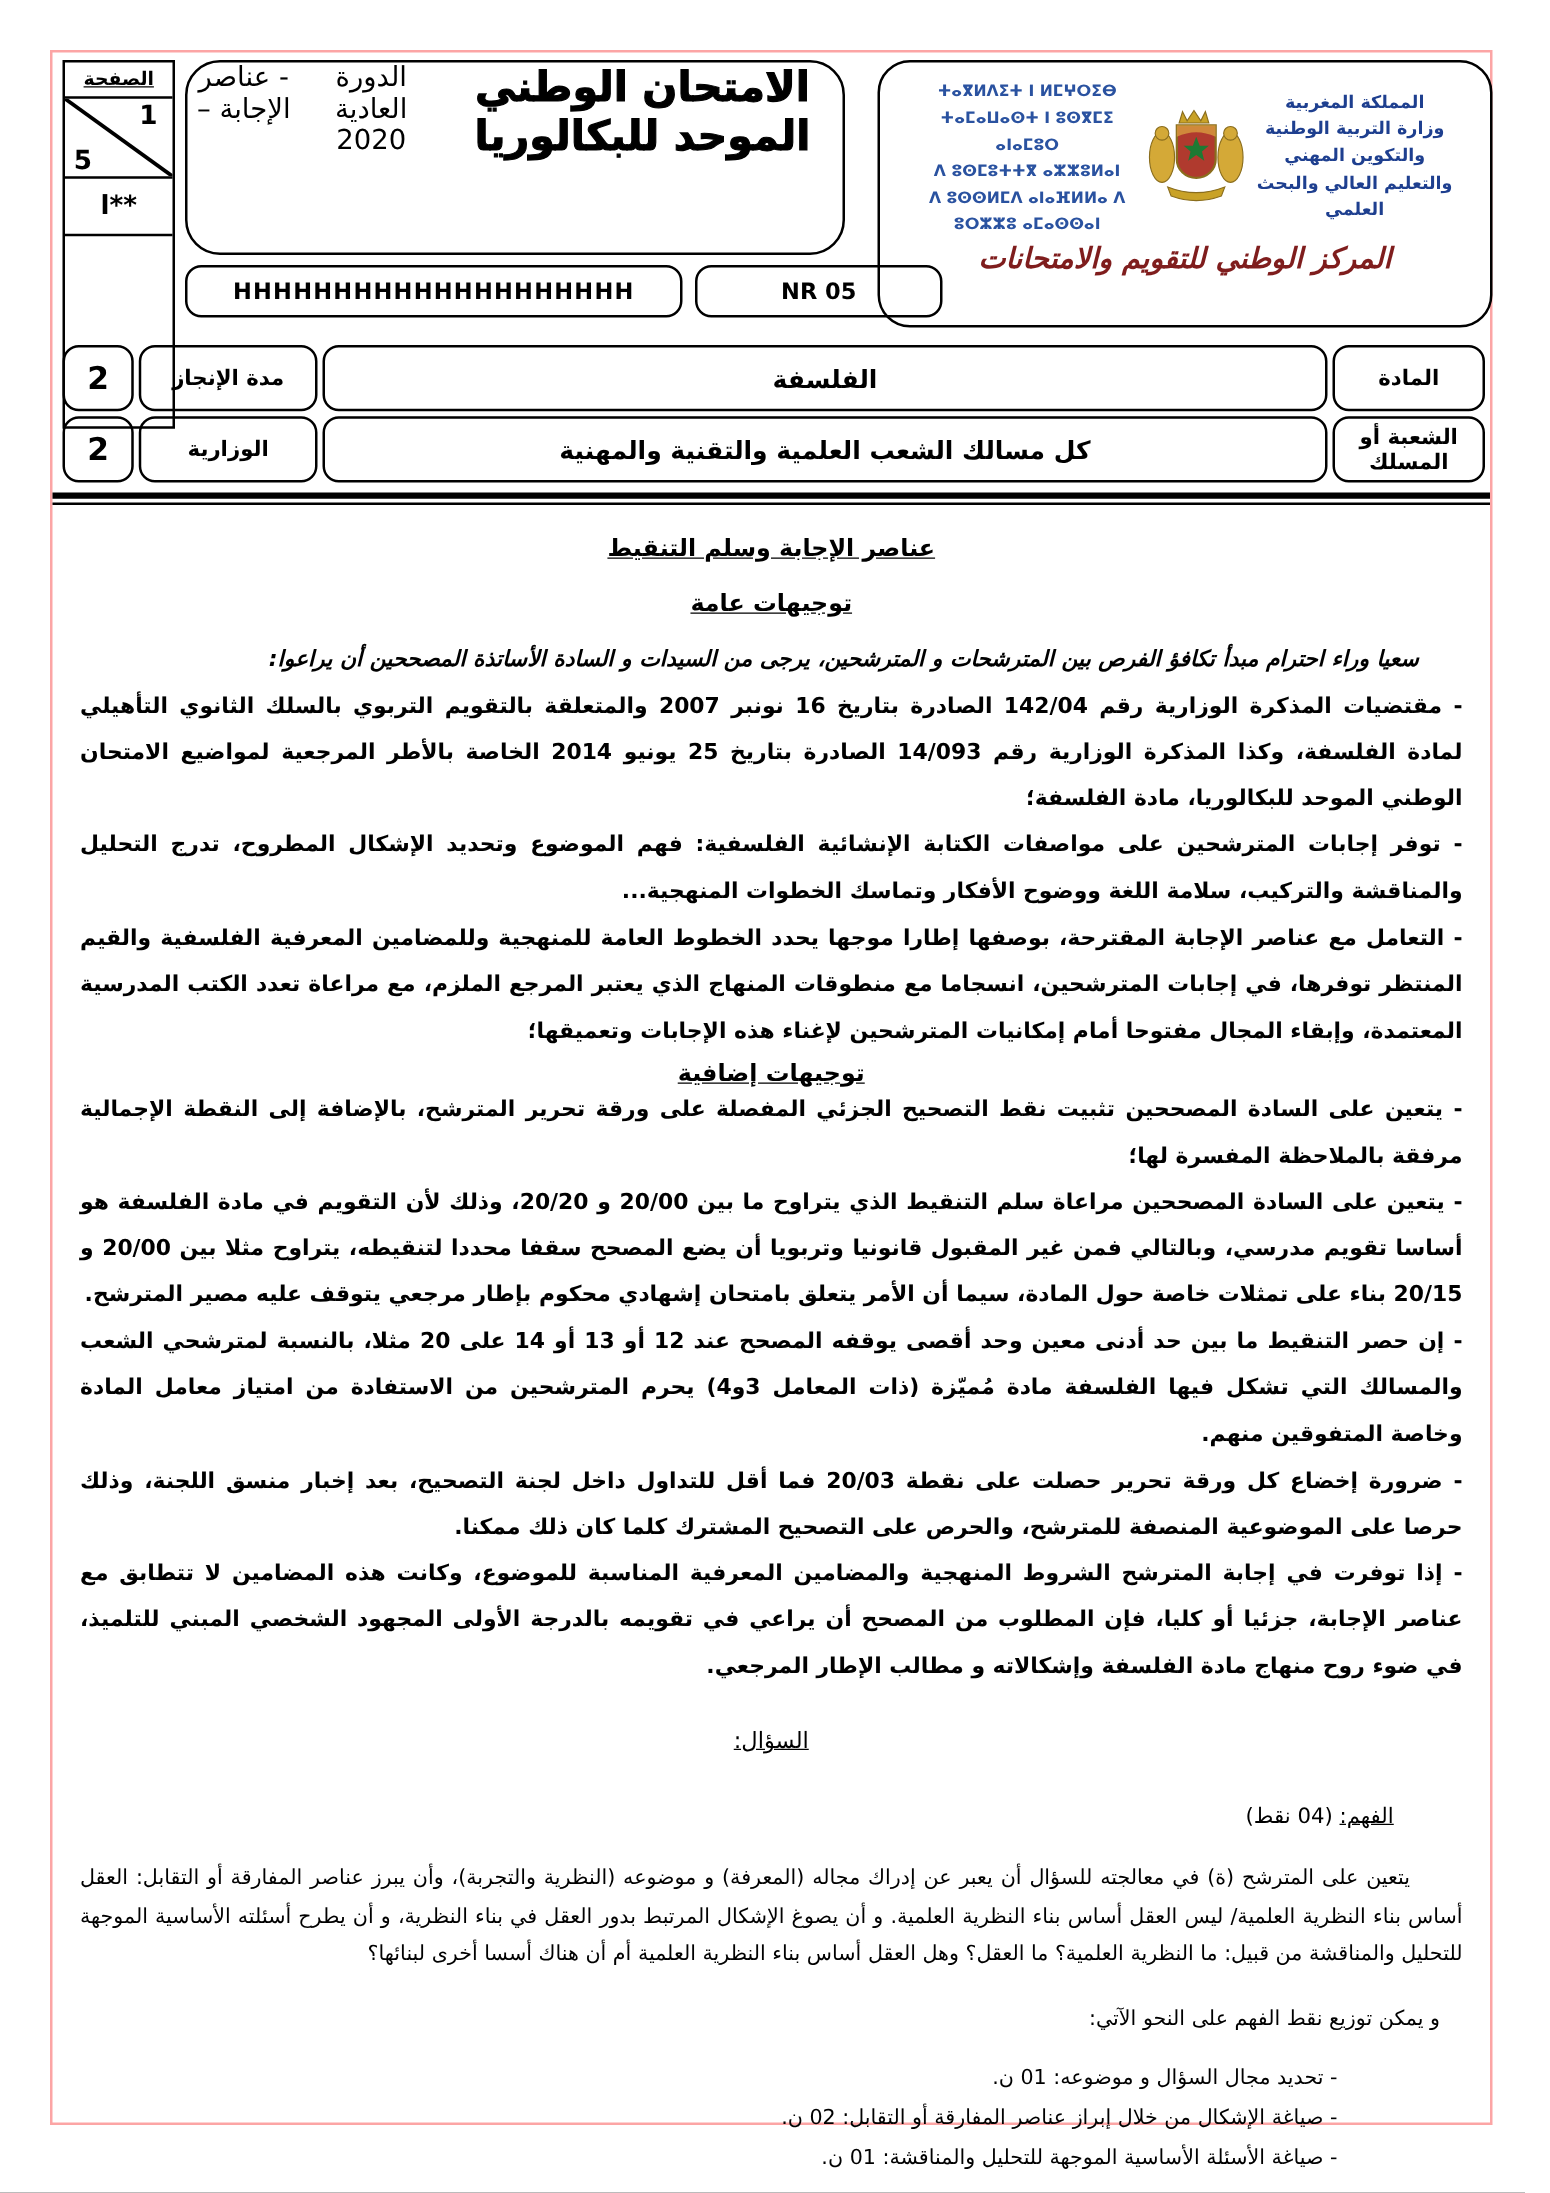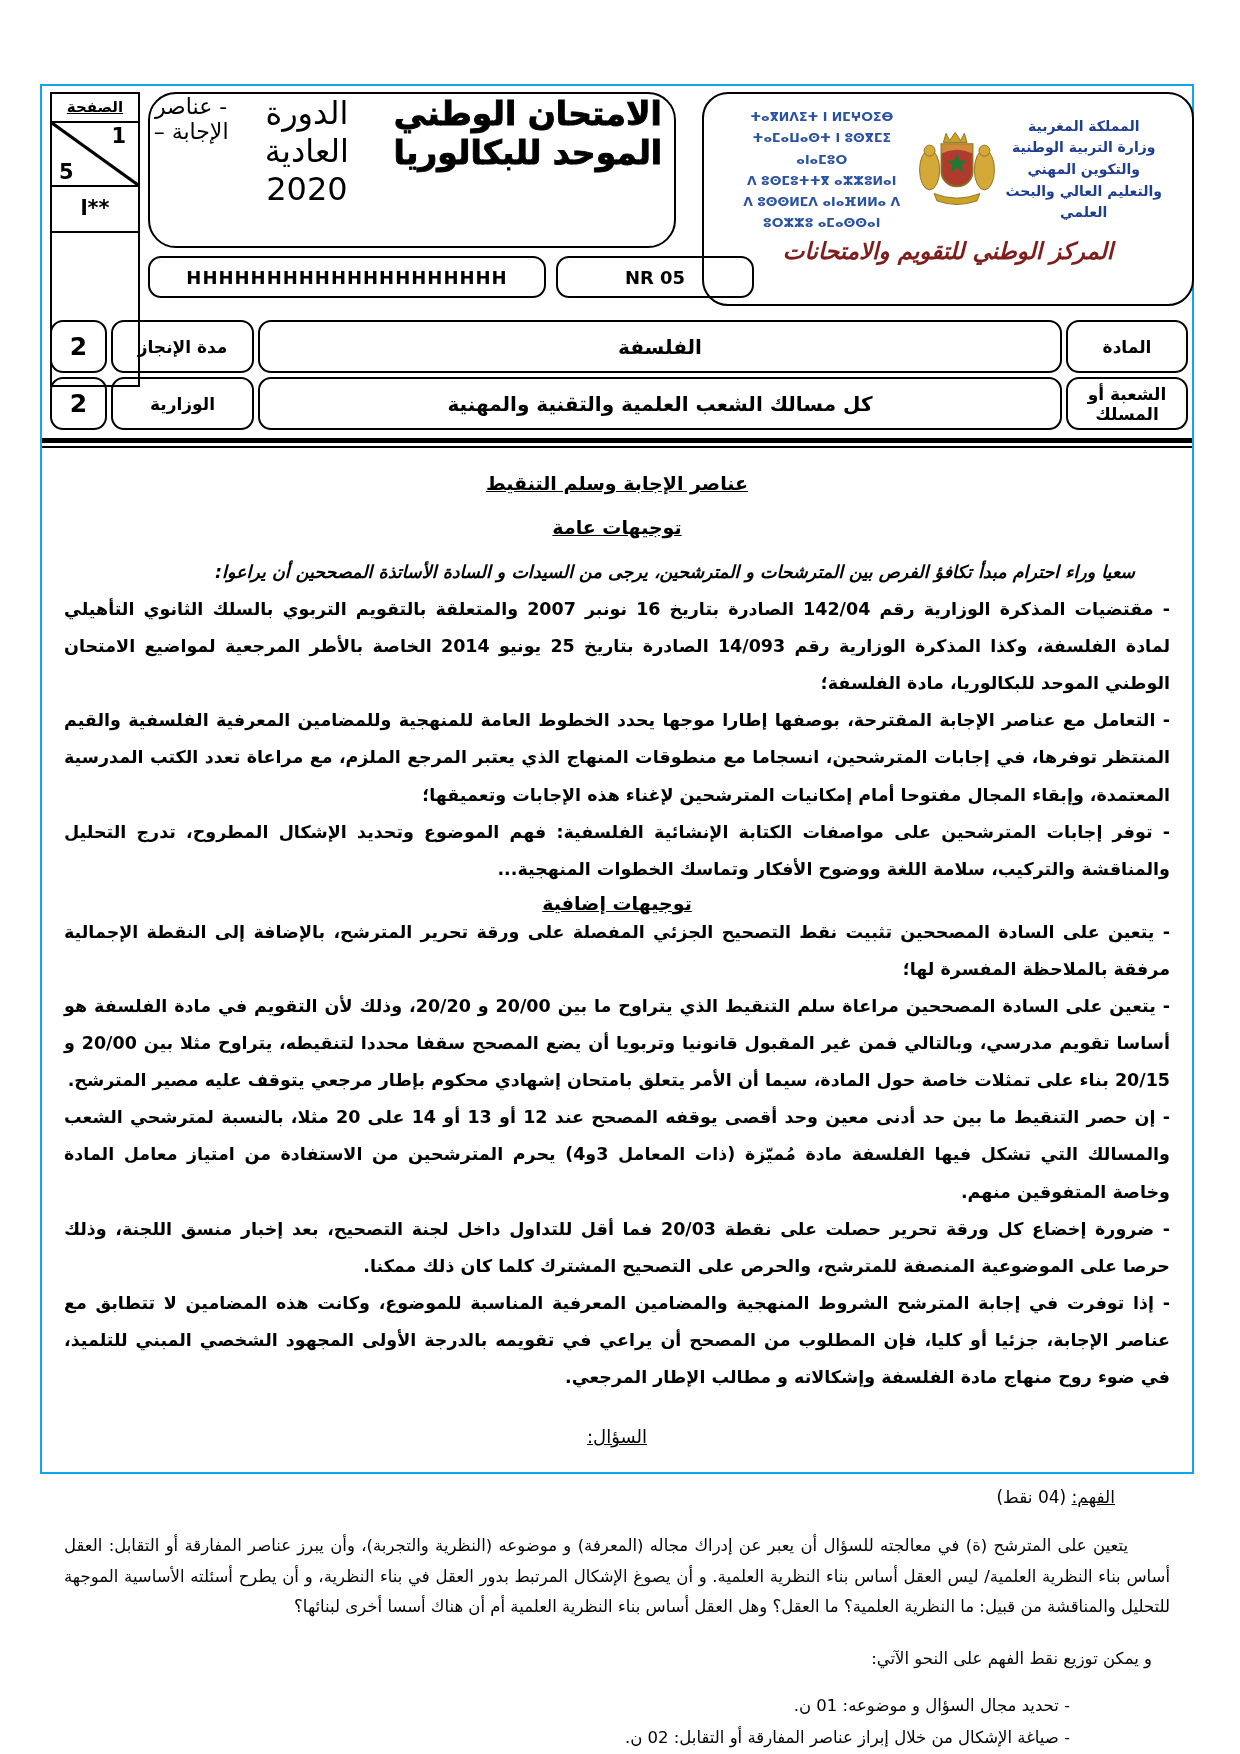--- a/index.html
+++ b/index.html
@@ -1,34 +1,34 @@
 <!DOCTYPE html>
 <html><head>
 <meta charset="utf-8">
 <style>
   html,body{margin:0;padding:0;background:#888;}
   .page{position:relative;width:1240px;height:1754px;background:#fff;margin:0 auto;
         font-family:"DejaVu Sans","Liberation Sans",sans-serif;color:#000;overflow:hidden;}
-  .frame{position:absolute;left:40px;top:40px;width:1154px;height:1390px;border:2px solid #0ea5e9;box-sizing:border-box;margin-top:44px;}
+  .frame{position:absolute;left:40px;top:40px;width:1154px;height:1660px;border:2px solid #fca5a5;box-sizing:border-box;}
 
   
   .pagebox{position:absolute;left:8px;top:6px;width:90px;border:2px solid #000;box-sizing:border-box;background:#fff;}
   .pagebox .lbl{height:27px;border-bottom:2px solid #000;text-align:center;font-weight:bold;font-size:15px;line-height:26px;text-decoration:underline;}
   .pagebox .diag{position:relative;height:62px;border-bottom:2px solid #000;}
   .diag svg{position:absolute;left:0;top:0;width:100%;height:100%;}
   .diag .n1{position:absolute;top:1px;right:12px;font-weight:bold;font-size:21px;}
   .diag .n5{position:absolute;bottom:1px;left:7px;font-weight:bold;font-size:21px;}
   .pagebox .code{height:44px;border-bottom:2px solid #000;text-align:center;font-weight:bold;font-size:21px;line-height:42px;direction:ltr;}
   .pagebox .empty{height:152px;}
 
   
   .titlebox{position:absolute;left:106px;top:6px;width:528px;height:156px;border:2px solid #000;border-radius:28px;
             direction:rtl;text-align:center;display:flex;justify-content:center;gap:3px;box-sizing:border-box;}
   .exam-title{font-size:33px;font-weight:900;-webkit-text-stroke:.9px #000;letter-spacing:1px;}
-  .session{font-size:32px;}
+  .session{font-size:22px;}
   .subtitle{font-size:22px;}
 
   .hhhbox,.nrbox{position:absolute;top:170px;height:42px;border:2px solid #000;border-radius:13px;text-align:center;
                  font-weight:bold;font-size:18px;line-height:40px;box-sizing:border-box;}
   .hhhbox{left:106px;width:398px;letter-spacing:1px;}
   .nrbox{left:514px;width:198px;}
 
   
   .logobox{position:absolute;left:660px;top:6px;width:492px;height:214px;border:2px solid #000;border-radius:26px;
            box-sizing:border-box;padding:12px 28px 6px;}
@@ -134,22 +134,22 @@
     <div class="cell r2 c-lab1">الشعبة  أو المسلك</div>
 
     <div class="thick"></div>
 
     <div class="docbody">
       <div class="h-center">عناصر الإجابة وسلم التنقيط</div>
       <div class="h-center">توجيهات عامة</div>
 
       <p class="p-bold intro">سعيا  وراء احترام مبدأ تكافؤ الفرص بين المترشحات و المترشحين، يرجى من السيدات و السادة الأساتذة المصححين أن يراعوا:</p>
       <p class="p-bold">-  مقتضيات المذكرة الوزارية رقم 142/04 الصادرة بتاريخ 16 نونبر 2007 والمتعلقة بالتقويم التربوي بالسلك الثانوي التأهيلي لمادة الفلسفة، وكذا المذكرة الوزارية رقم 14/093 الصادرة بتاريخ 25 يونيو 2014 الخاصة بالأطر المرجعية لمواضيع الامتحان الوطني الموحد للبكالوريا، مادة الفلسفة؛</p>
+      <p class="p-bold">-  توفر إجابات المترشحين على مواصفات الكتابة الإنشائية الفلسفية: فهم الموضوع وتحديد الإشكال المطروح، تدرج التحليل والمناقشة والتركيب، سلامة اللغة ووضوح الأفكار وتماسك الخطوات المنهجية...</p>
       <p class="p-bold">-  التعامل مع عناصر الإجابة المقترحة، بوصفها إطارا موجها يحدد الخطوط العامة للمنهجية وللمضامين المعرفية الفلسفية والقيم المنتظر توفرها، في إجابات المترشحين، انسجاما مع منطوقات المنهاج الذي يعتبر المرجع الملزم، مع مراعاة تعدد الكتب المدرسية المعتمدة، وإبقاء المجال مفتوحا أمام إمكانيات المترشحين لإغناء هذه الإجابات وتعميقها؛</p>
-      <p class="p-bold">-  توفر إجابات المترشحين على مواصفات الكتابة الإنشائية الفلسفية: فهم الموضوع وتحديد الإشكال المطروح، تدرج التحليل والمناقشة والتركيب، سلامة اللغة ووضوح الأفكار وتماسك الخطوات المنهجية...</p>
 
       <div class="h-center h-add">توجيهات إضافية</div>
       <p class="p-bold">- يتعين على السادة المصححين تثبيت نقط التصحيح الجزئي المفصلة على ورقة تحرير المترشح، بالإضافة إلى النقطة الإجمالية مرفقة بالملاحظة المفسرة لها؛</p>
       <p class="p-bold">- يتعين على السادة المصححين مراعاة سلم التنقيط الذي يتراوح ما بين 20/00 و 20/20، وذلك لأن التقويم في مادة الفلسفة هو أساسا تقويم مدرسي، وبالتالي فمن غير المقبول قانونيا وتربويا أن يضع المصحح سقفا محددا لتنقيطه، يتراوح مثلا بين 20/00  و  20/15 بناء على تمثلات خاصة حول المادة، سيما أن الأمر يتعلق بامتحان إشهادي محكوم بإطار مرجعي يتوقف عليه مصير المترشح.</p>
       <p class="p-bold">- إن حصر التنقيط ما بين حد أدنى معين وحد أقصى يوقفه المصحح عند 12 أو 13 أو 14 على 20 مثلا، بالنسبة لمترشحي الشعب والمسالك التي تشكل فيها الفلسفة مادة مُميّزة (ذات المعامل 3و4) يحرم المترشحين من الاستفادة من امتياز معامل المادة وخاصة المتفوقين منهم.</p>
       <p class="p-bold">- ضرورة إخضاع كل ورقة تحرير حصلت على نقطة 20/03 فما أقل للتداول داخل لجنة التصحيح، بعد إخبار منسق اللجنة، وذلك حرصا على الموضوعية المنصفة للمترشح، والحرص على التصحيح المشترك كلما كان ذلك ممكنا.</p>
       <p class="p-bold">- إذا توفرت في إجابة المترشح الشروط المنهجية والمضامين المعرفية المناسبة للموضوع، وكانت هذه المضامين لا تتطابق مع عناصر الإجابة، جزئيا أو كليا، فإن المطلوب من المصحح أن يراعي في تقويمه بالدرجة الأولى المجهود الشخصي المبني للتلميذ، في ضوء روح منهاج مادة الفلسفة وإشكالاته و مطالب الإطار المرجعي.</p>
 
       <div class="q-head">
         <span>السؤال:</span>

